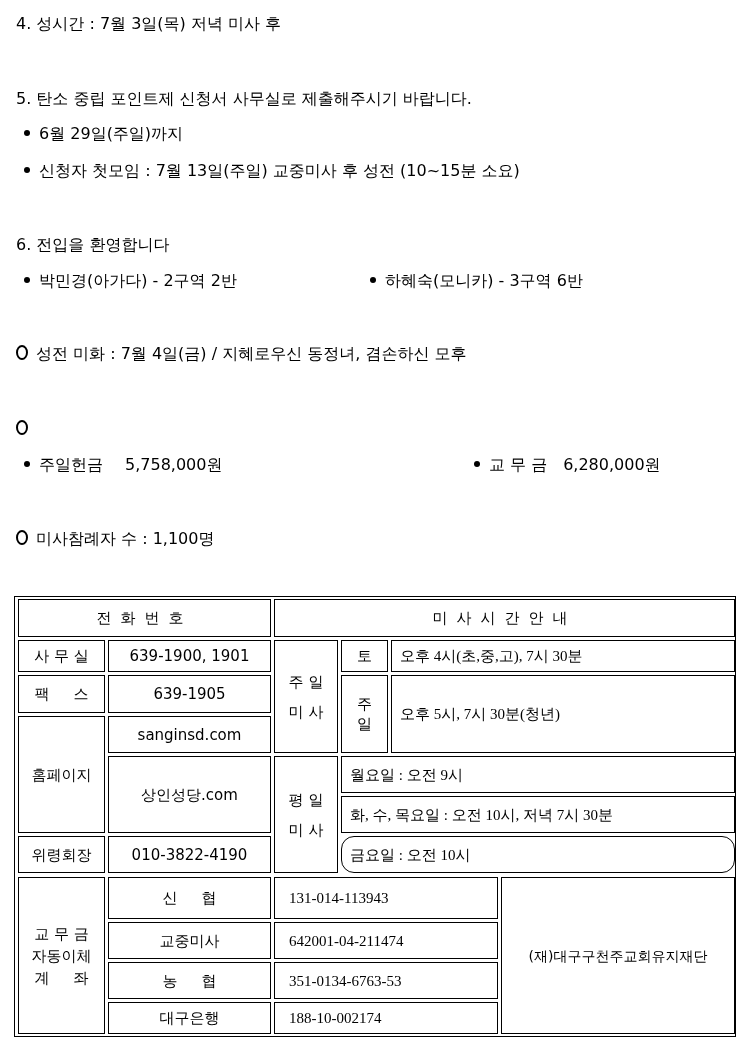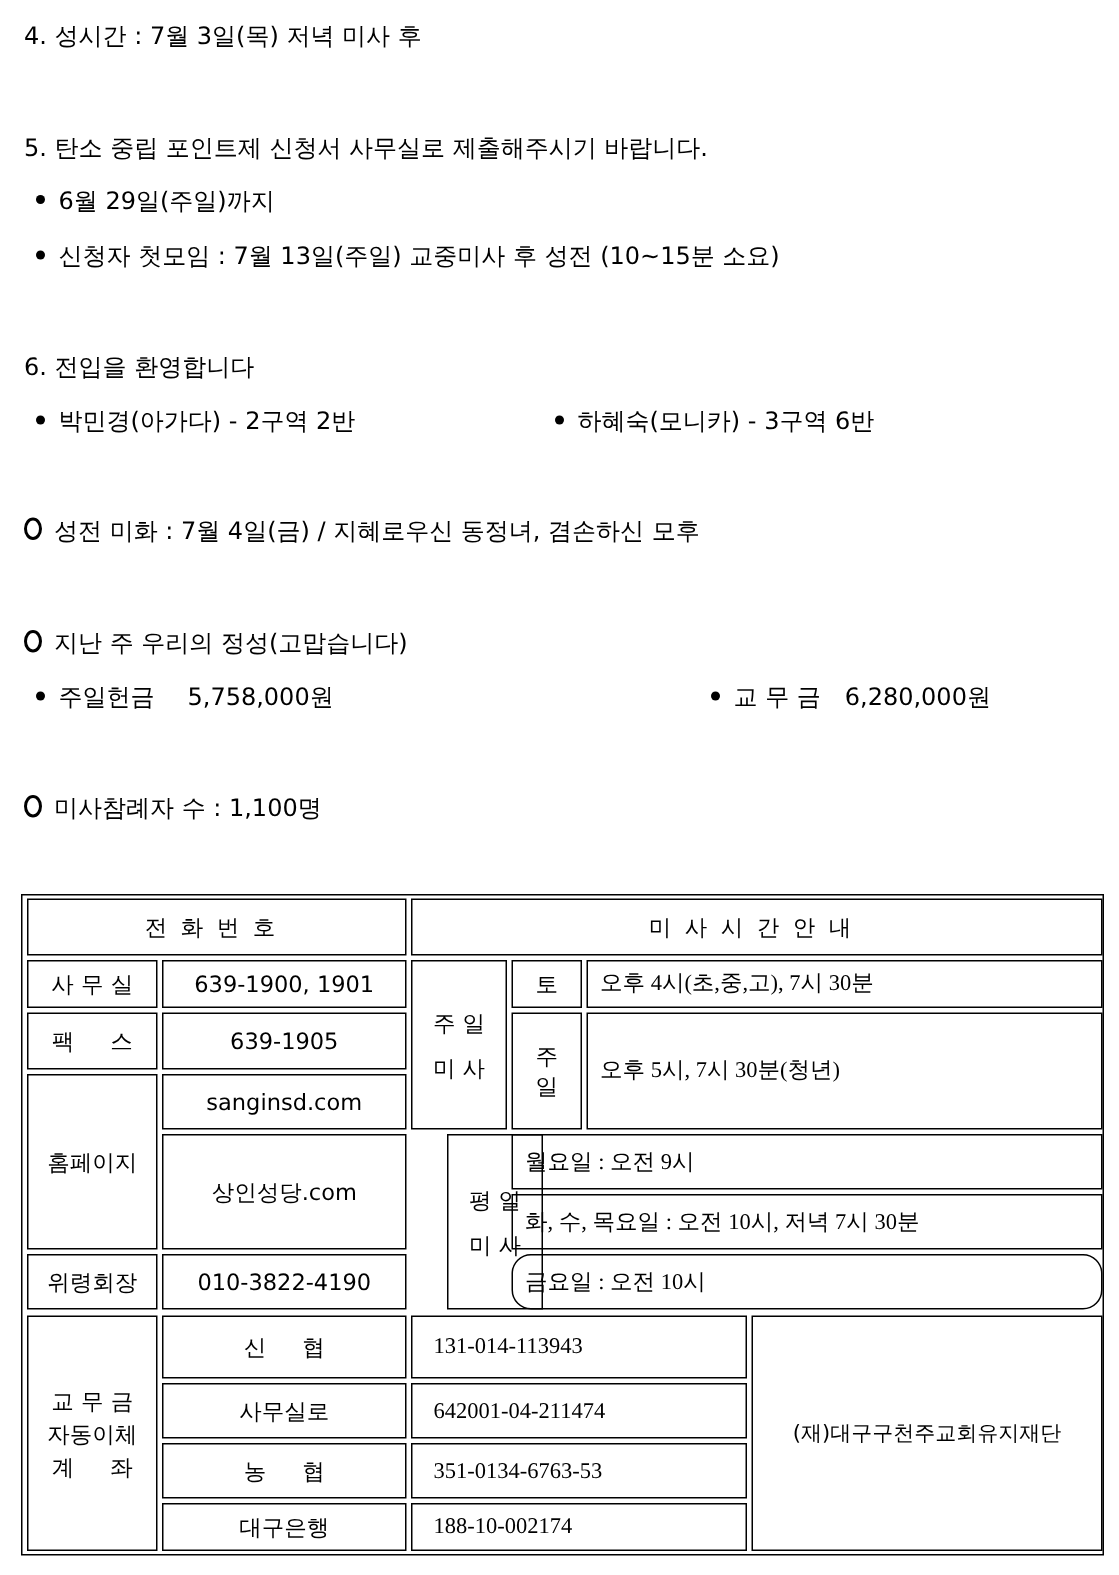--- a/index.html
+++ b/index.html
@@ -45,21 +45,21 @@
 </div>
 <div class="line" style="left:370px; top:271px;">
   <span class="bullet"></span><span>하혜숙(모니카) - 3구역 6반</span>
 </div>
 
 <div class="line b" style="left:16px; top:344px;">
   <span class="circle"></span><span>성전 미화 : 7월 4일(금) / 지혜로우신 동정녀, 겸손하신 모후</span>
 </div>
 
 <div class="line" style="left:16px; top:419px;">
-  <span class="circle"></span><span>지난 주 우리의 정성(고맙습니다)</span>
+  <span class="circle"></span>
 </div>
 <div class="line" style="left:24px; top:455px;">
   <span class="bullet"></span><span>주일헌금</span><span style="display:inline-block;width:22px"></span><span>5,758,000원</span>
 </div>
 <div class="line" style="left:474px; top:455px;">
   <span class="bullet"></span><span style="white-space:pre">교 무 금</span><span style="display:inline-block;width:16px"></span><span>6,280,000원</span>
 </div>
 
 <div class="line b" style="left:16px; top:529px;">
   <span class="circle"></span><span>미사참례자 수 : 1,100명</span>
@@ -90,38 +90,38 @@
 <div class="cell" style="left:341px; top:640px; width:47px; height:32px;">토</div>
 <div class="cell left" style="left:391px; top:640px; width:344px; height:32px;">오후 4시(초,중,고), 7시 30분</div>
 <div class="cell col" style="left:341px; top:675px; width:47px; height:78px;">
   <span>주</span>
   <span>일</span>
 </div>
 <div class="cell left col" style="left:391px; top:675px; width:344px; height:78px; align-items:flex-start; justify-content:center;">
   <span>오후 5시, 7시 30분(청년)</span>
 </div>
 
-<div class="cell col" style="left:274px; top:756px; width:64px; height:117px; line-height:30px;margin-left:24px;">
+<div class="cell col" style="left:274px; top:756px; width:64px; height:117px; line-height:30px;">
   <span>평 일</span>
   <span>미 사</span>
 </div>
 <div class="cell left" style="left:341px; top:756px; width:394px; height:37px;">월요일 : 오전 9시</div>
 <div class="cell left" style="left:341px; top:796px; width:394px; height:37px;">화, 수, 목요일 : 오전 10시, 저녁 7시 30분</div>
 <div class="cell left" style="left:341px; top:836px; width:394px; height:37px;border-radius:13px;">금요일 : 오전 10시</div>
 
 <div class="cell col" style="left:18px; top:877px; width:87px; height:157px; line-height:22px;">
   <span>교 무 금</span>
   <span>자동이체</span>
   <span style="white-space:pre">계     좌</span>
 </div>
 
 <div class="cell" style="left:108px; top:877px; width:163px; height:42px; white-space:pre;">신     협</div>
 <div class="cell left" style="left:274px; top:877px; width:224px; height:42px; padding-left:14px;">131-014-113943</div>
 
-<div class="cell" style="left:108px; top:922px; width:163px; height:37px;">사무실로</div>
+<div class="cell" style="left:108px; top:922px; width:163px; height:37px;">교중미사</div>
 <div class="cell left" style="left:274px; top:922px; width:224px; height:37px; padding-left:14px;">642001-04-211474</div>
 
 <div class="cell" style="left:108px; top:962px; width:163px; height:37px; white-space:pre;">농     협</div>
 <div class="cell left" style="left:274px; top:962px; width:224px; height:37px; padding-left:14px;">351-0134-6763-53</div>
 
 <div class="cell" style="left:108px; top:1002px; width:163px; height:32px;text-align:center;">대구은행</div>
 <div class="cell left" style="left:274px; top:1002px; width:224px; height:32px; padding-left:14px;">188-10-002174</div>
 
 <div class="cell" style="left:501px; top:877px; width:234px; height:157px; font-size:14px;">(재)대구구천주교회유지재단</div>
 

